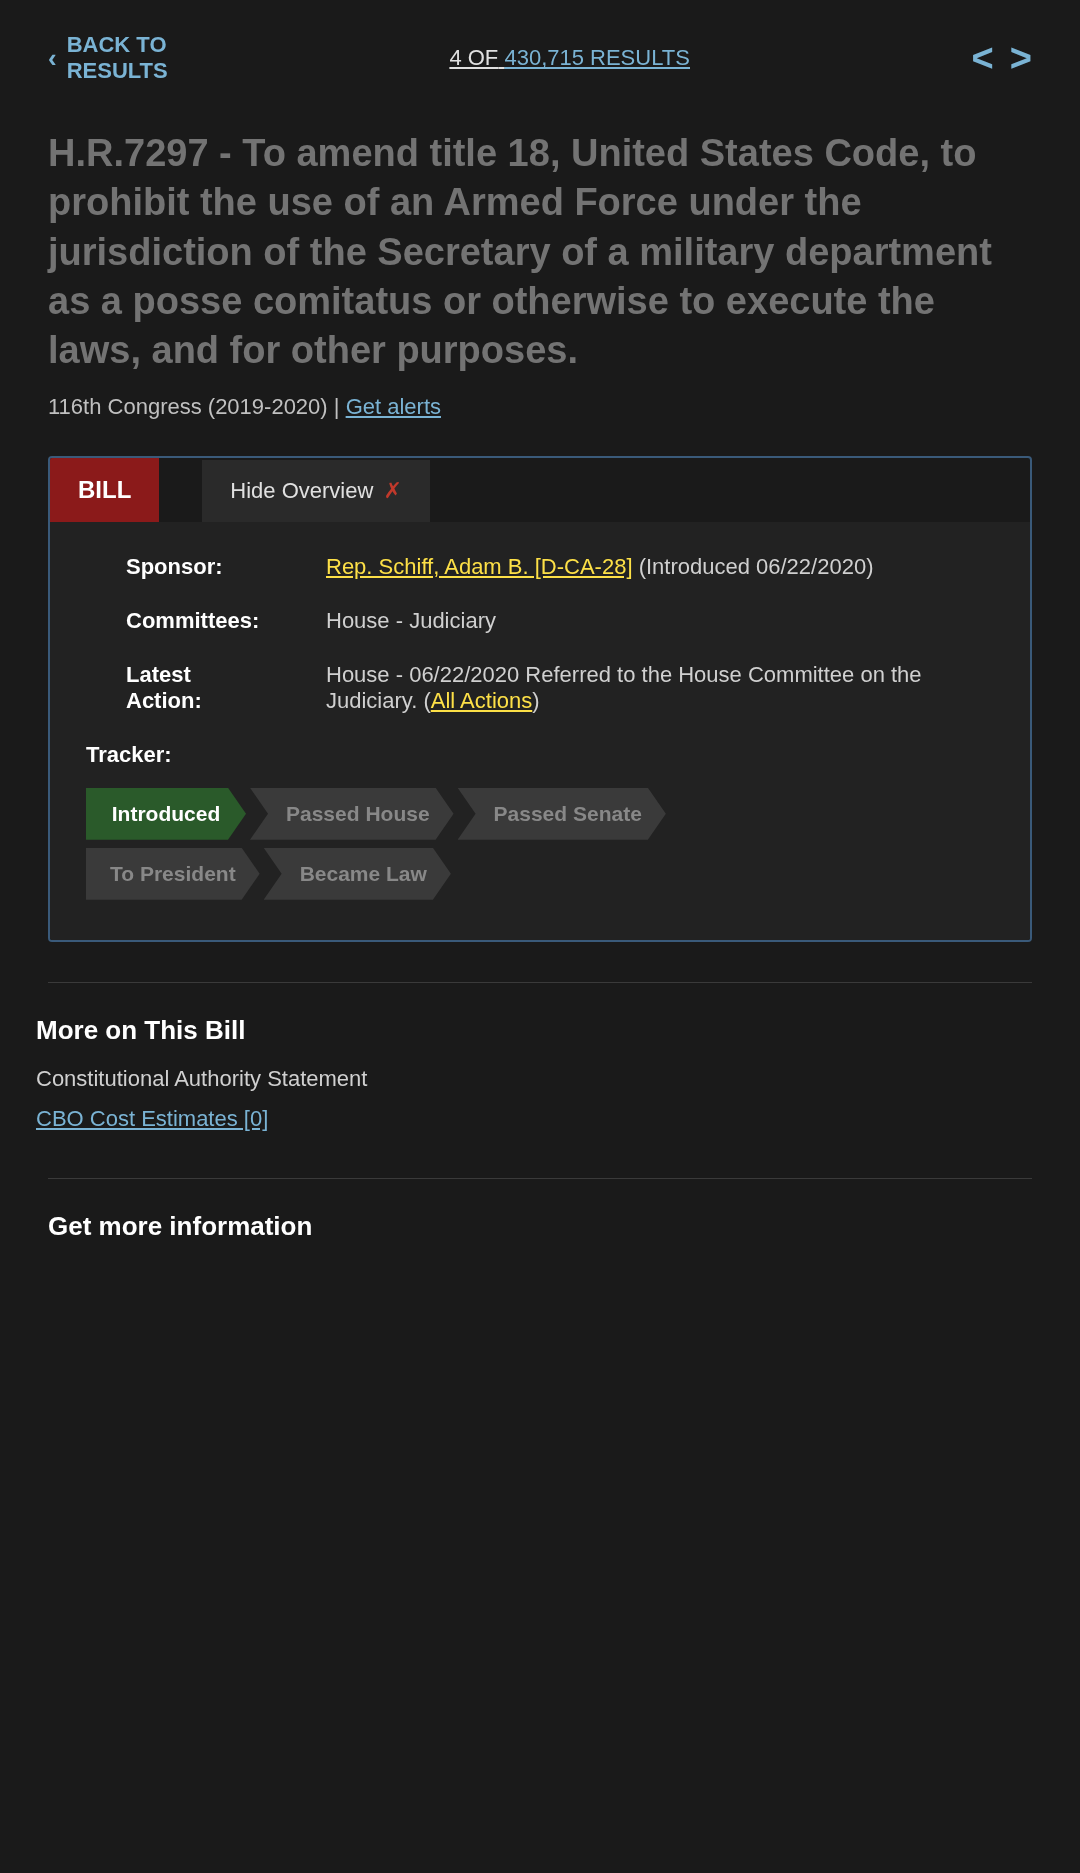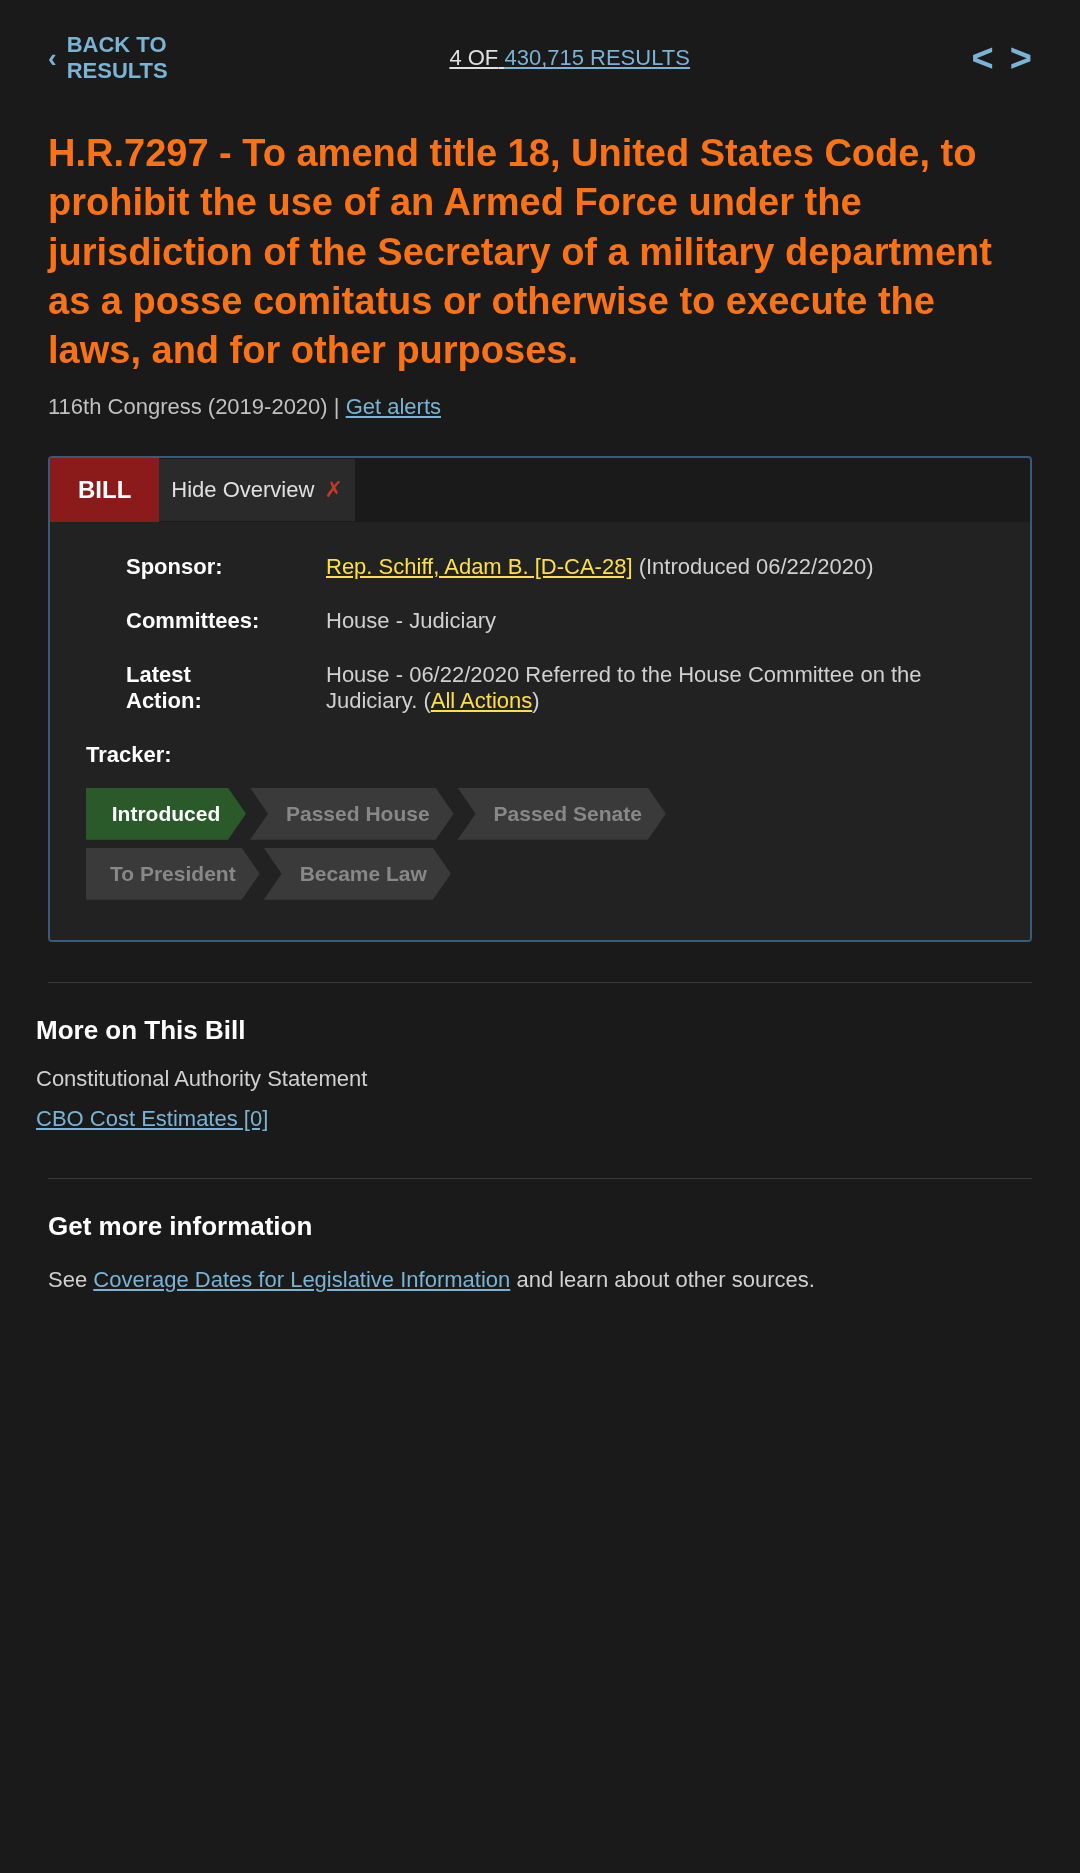--- a/index.html
+++ b/index.html
@@ -63,21 +63,21 @@
       font-weight: bold;
     }
 
     .main-content {
       padding: 20px 48px 0 48px;
     }
 
     .bill-title {
       font-size: 38px;
       font-weight: bold;
-      color: #f97316;
+      color: #737373;
       line-height: 1.3;
       margin-bottom: 18px;
     }
 
     .congress-info {
       font-size: 22px;
       color: #c0c0c0;
       margin-bottom: 36px;
     }
 
@@ -88,37 +88,38 @@
 
     .bill-overview-container {
       border: 2px solid #3a5a7a;
       border-radius: 4px;
       overflow: hidden;
       margin-bottom: 40px;
     }
 
     .bill-tab-bar {
       display: flex;
-      align-items: center;
+      align-items: flex-end;
+      gap: 43px;
     }
 
     .bill-tab-active {
       background-color: #8b1a1a;
       color: #ffffff;
       font-size: 24px;
       font-weight: bold;
       padding: 18px 28px;
       cursor: pointer;
     }
 
     .hide-overview-btn {
       background-color: #2a2a2a;
       color: #e0e0e0;
       font-size: 22px;
-      padding: 18px 12px;
+      padding: 18px 28px;
       cursor: pointer;
       display: flex;
       align-items: center;
       gap: 10px;
     }
 
     .hide-overview-btn .x-icon {
       color: #c0392b;
       font-size: 22px;
     }
@@ -333,18 +334,13 @@
   </span>
   <span class="more-link">
     <a href="#">CBO Cost Estimates [0]</a>
   </span>
 </div>
 
 <hr class="divider">
 
 <div class="get-info-section">
   <div class="section-title">Get more information</div>
-  <div class="get-info-text">
-    <span>See</span>
-    <a href="#">Coverage Dates for Legislative Information</a>
-    <span>and learn about other sources.</span>
-  </div>
 </div>
 
 </body></html>

